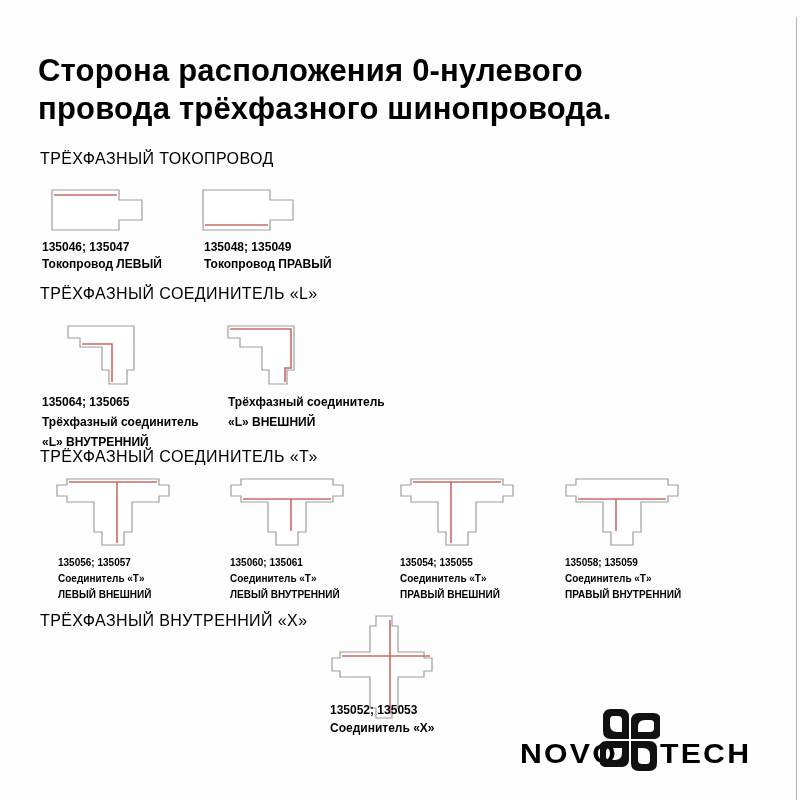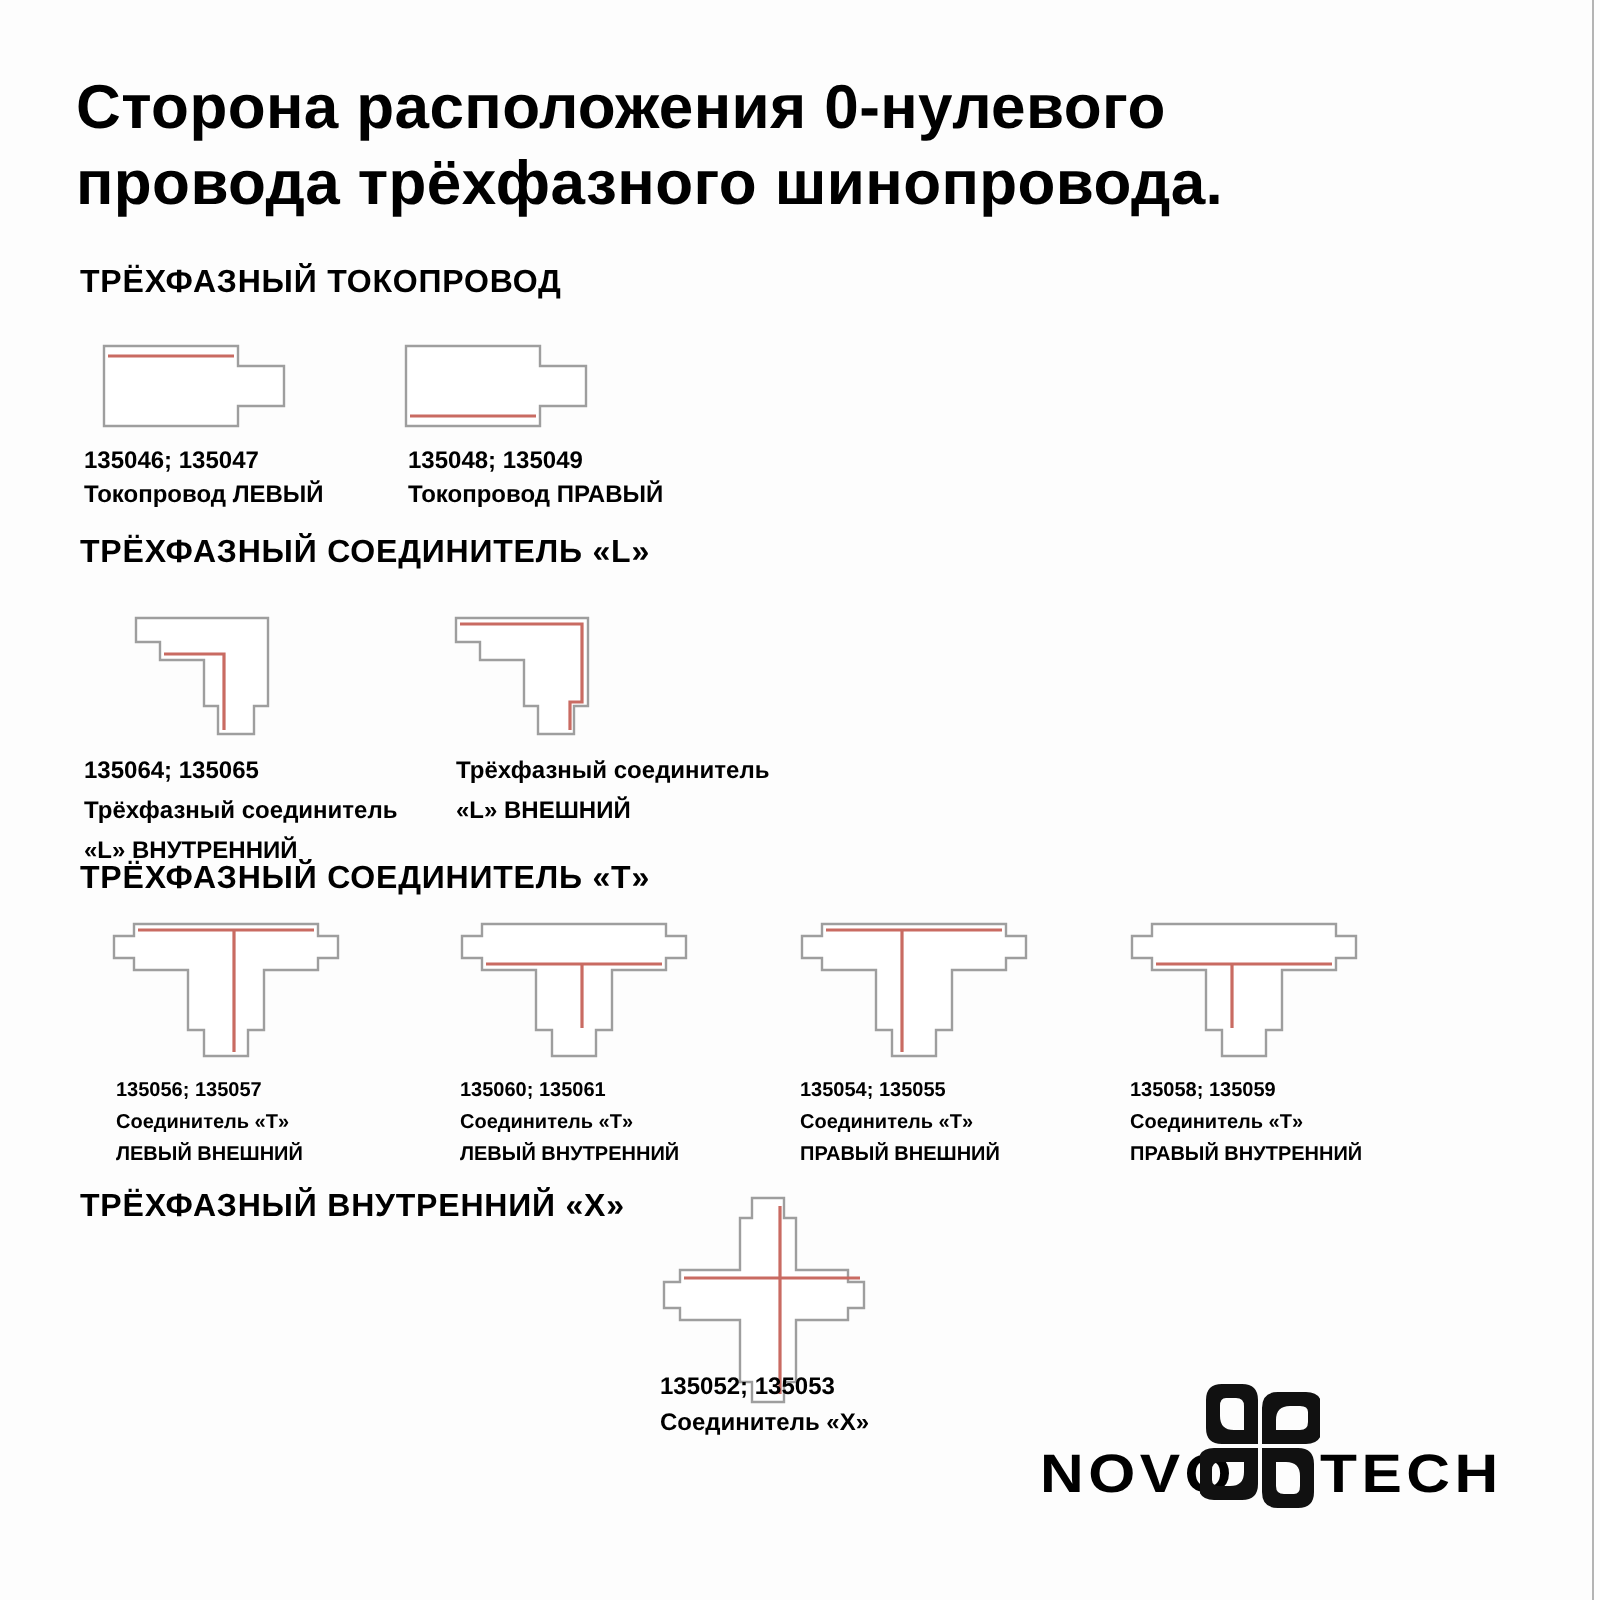--- a/index.html
+++ b/index.html
@@ -4,34 +4,34 @@
 <style>
   html,body{margin:0;padding:0;}
   body{
     width:800px;height:800px;
     background:#fdfdfd;
     font-family:"Liberation Sans","DejaVu Sans",sans-serif;
     color:#000;
     position:relative;
     overflow:hidden;
   }
-  .page{position:absolute;inset:0;}
+  .page{position:absolute;inset:0;margin-top:17px;}
   .edge-right{position:absolute;top:0;left:796px;width:1px;height:800px;background:#b4b4b4;}
   .abs{position:absolute;}
   .title-line{
     left:38px;
     font-size:31px;
     font-weight:bold;
     letter-spacing:0.2px;
     white-space:nowrap;
   }
   .sec-header{
     left:40px;
     font-size:16px;
-    font-weight:bold;
+    font-weight:normal;
     letter-spacing:0.4px;
     white-space:nowrap;
   }
   .lbl{
     font-size:12px;
     font-weight:bold;
     line-height:17px;
     white-space:nowrap;
   }
   .lbl.wide{line-height:20px;}

